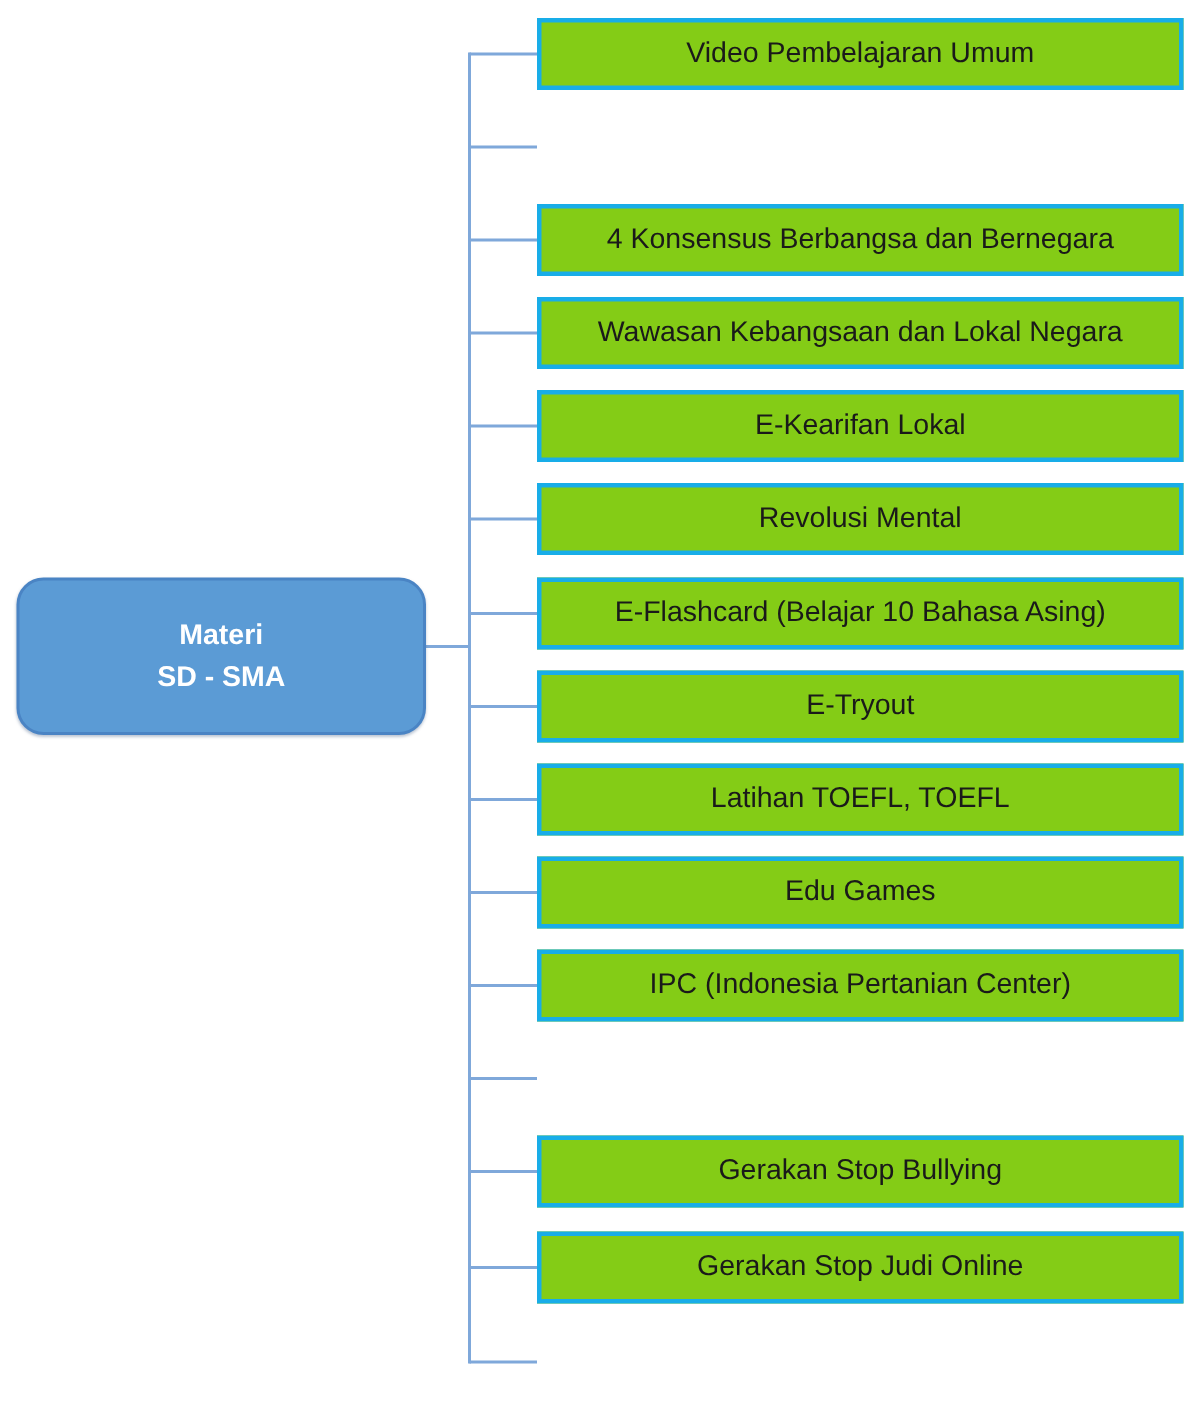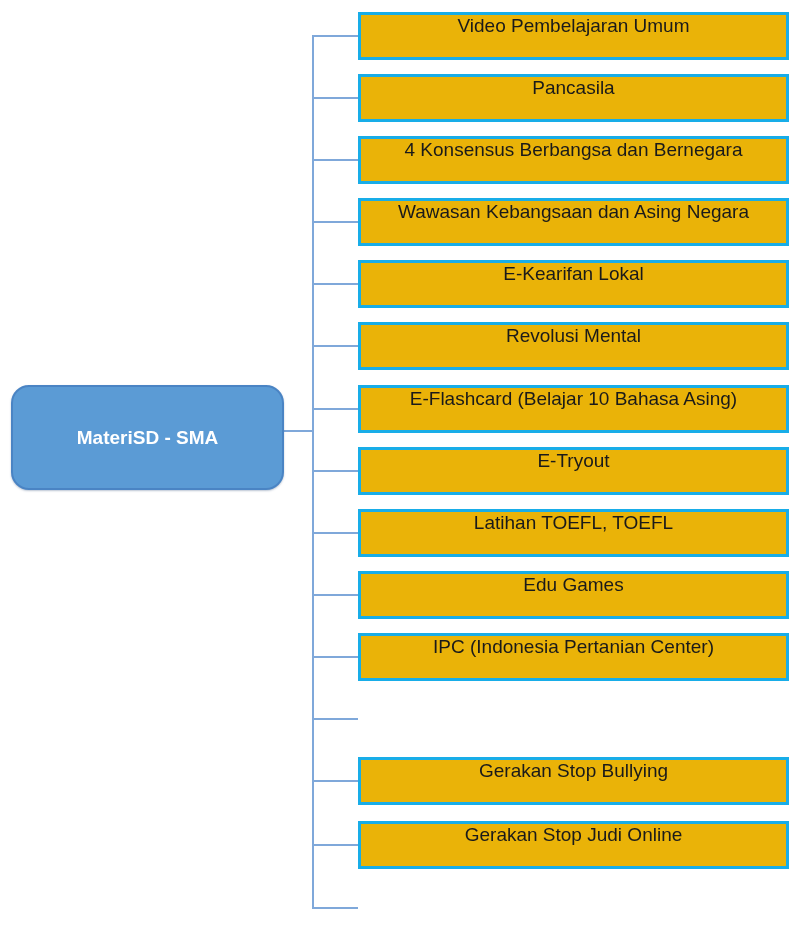--- a/index.html
+++ b/index.html
@@ -19,40 +19,40 @@
     position: absolute;
     left: 11px;
     top: 385px;
     width: 273px;
     height: 105px;
     box-sizing: border-box;
     background: #5B9BD5;
     border: 2px solid #4A84C4;
     border-radius: 18px;
     display: flex;
-    flex-direction: row;
+    flex-direction: column;
     align-items: center;
     justify-content: center;
     color: #ffffff;
     font-size: 19px;
     font-weight: bold;
     line-height: 28px;
     text-align: center;
     box-shadow: 0 1px 2px rgba(60,90,130,0.35);
   }
   .child-node {
     position: absolute;
     left: 358px;
     width: 431px;
     height: 48px;
     box-sizing: border-box;
-    background: #eab308;
+    background: #84cc16;
     border: 3px solid #18ADE8;
     display: flex;
-    align-items: flex-start;
+    align-items: center;
     justify-content: center;
     color: #1A1A1A;
     font-size: 19px;
     text-align: center;
   }
   .line {
     position: absolute;
     background: #7FA8DA;
   }
   .line.h { height: 2px; }
@@ -86,28 +86,25 @@
   <div class="line h branch" style="top:907px"></div>
 
   <div class="root-node">
     <div>Materi</div>
     <div>SD - SMA</div>
   </div>
 
   <div class="child-node" style="top:12px">
     <span>Video Pembelajaran Umum</span>
   </div>
-  <div class="child-node" style="top:74px">
-    <span>Pancasila</span>
-  </div>
   <div class="child-node" style="top:136px">
     <span>4 Konsensus Berbangsa dan Bernegara</span>
   </div>
   <div class="child-node" style="top:198px">
-    <span>Wawasan Kebangsaan dan Asing Negara</span>
+    <span>Wawasan Kebangsaan dan Lokal Negara</span>
   </div>
   <div class="child-node" style="top:322px">
     <span>Revolusi Mental</span>
   </div>
   <div class="child-node" style="top:260px">
     <span>E-Kearifan Lokal</span>
   </div>
   <div class="child-node" style="top:385px">
     <span>E-Flashcard (Belajar 10 Bahasa Asing)</span>
   </div>

